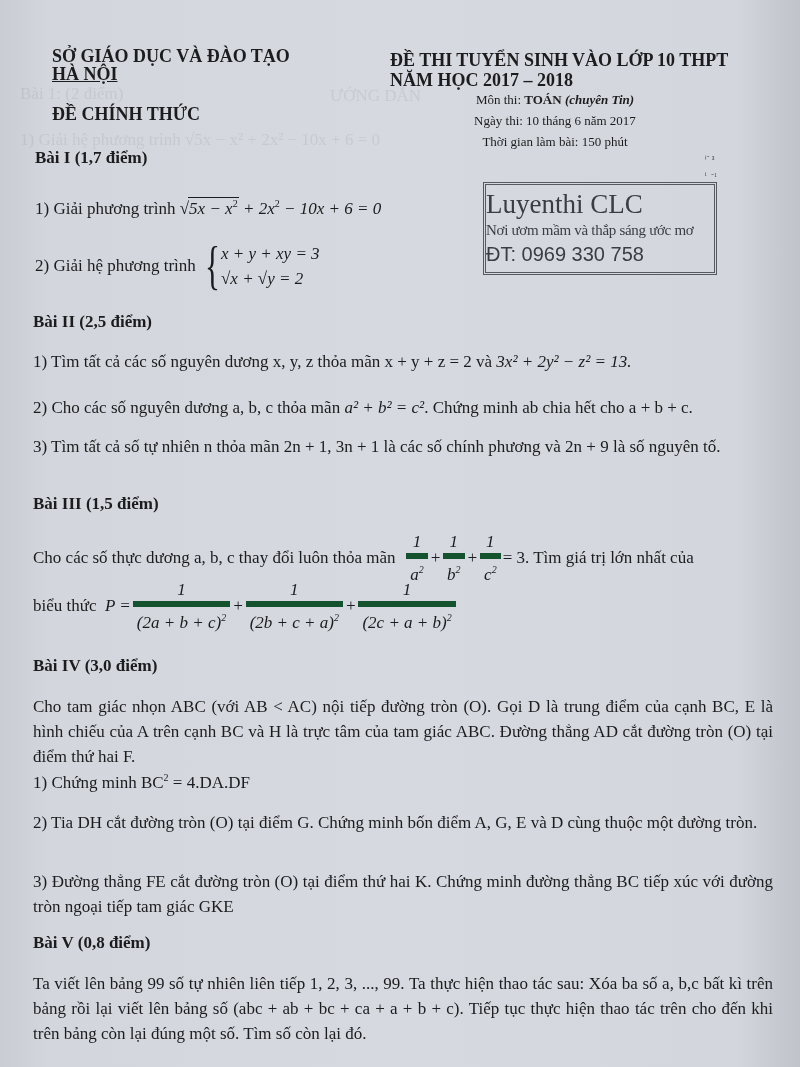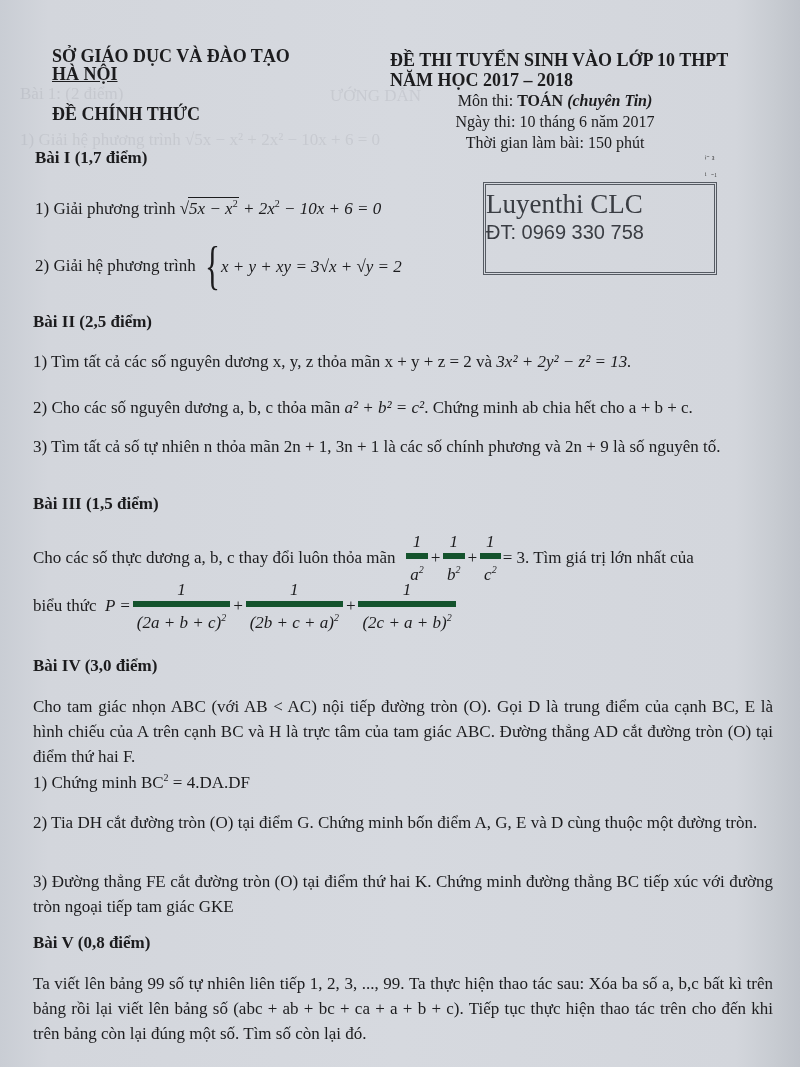--- a/index.html
+++ b/index.html
@@ -5,31 +5,31 @@
   html, body { margin: 0; padding: 0; }
   body {
     width: 800px; height: 1067px; overflow: hidden; position: relative;
     background: linear-gradient(90deg, #c9cdd4 0%, #d3d6dc 6%, #d6d9df 50%, #d3d6dc 92%, #c7cbd1 97%, #bfc3ca 100%);
     font-family: "Liberation Serif", serif;
     color: #1c1c1e;
   }
   .abs { position: absolute; white-space: nowrap; }
   .bold { font-weight: bold; }
   .hdr { font-size: 18px; font-weight: bold; }
-  .sub { font-size: 16px; text-align: center; }
+  .sub { font-size: 13px; text-align: center; }
   .sec { font-size: 17px; font-weight: bold; }
   .txt { font-size: 17px; }
   .para { position: absolute; left: 33px; width: 740px; font-size: 17px; line-height: 25px; white-space: normal; text-align: justify; }
   i.m { font-style: italic; }
   .sqrt { display: inline-block; border-top: 1px solid #1c1c1e; padding: 0 1px; margin-left: -1px; }
   .rad { font-style: normal; }
   sup { font-size: 10px; vertical-align: 7px; }
   .brace-sys { display: inline-flex; align-items: center; vertical-align: middle; }
   .brace { font-size: 52px; line-height: 52px; transform: scaleX(0.6); display: inline-block; margin-right: -4px; }
-  .sys-lines { display: inline-flex; flex-direction: row; line-height: 25px; }
+  .sys-lines { display: inline-flex; flex-direction: column; line-height: 25px; }
   .frac { display: inline-flex; flex-direction: column; align-items: center; vertical-align: middle; margin: 0 2px; }
   .frac .num { padding: 0 4px; line-height: 22px; }
   .frac .den { border-top: 6px solid #14532d; padding: 0 4px; line-height: 22px; }
   .stamp {
     position: absolute; left: 483px; top: 182px; width: 234px; height: 93px;
     border: 3px double #555a62; box-sizing: border-box; text-align: left; color: #3a3d43;
   }
   .stamp .t1 { font-size: 27px; margin-top: 4px; line-height: 30px; }
   .stamp .t2 { font-size: 15px; line-height: 22px; font-family: "Liberation Serif", serif; letter-spacing: -0.3px; }
   .stamp .t3 { font-size: 20px; line-height: 26px; font-family: "Liberation Sans", sans-serif; }
@@ -53,20 +53,21 @@
 <div class="abs sub" style="left:390px;top:92px;width:330px;">
   <span>Môn thi: </span><b>TOÁN</b>
   <i class="bold">(chuyên Tin)</i>
 </div>
 <div class="abs sub" style="left:390px;top:113px;width:330px;">Ngày thi: 10 tháng 6 năm 2017</div>
 <div class="abs sub" style="left:390px;top:134px;width:330px;">Thời gian làm bài: 150 phút</div>
 <div class="mark" style="left:705px;top:152px;">ⁱ⁻ ³<br>ᵢ &nbsp;₋₁</div>
 
 <div class="stamp">
   <div class="t1">Luyenthi CLC</div>
+  <div class="t2">Nơi ươm mầm và thắp sáng ước mơ</div>
   <div class="t3">ĐT: 0969 330 758</div>
 </div>
 
 <div class="abs sec" style="left:35px;top:148px;">Bài I (1,7 điểm)</div>
 <div class="abs txt" style="left:35px;top:197px;">
   <span>1) Giải phương trình</span>
   <span><span class="rad">√</span><span class="sqrt"><i class="m">5x − x</i><sup>2</sup></span> <i class="m">+ 2x</i><sup>2</sup><i class="m"> − 10x + 6 = 0</i></span>
 </div>
 <div class="abs txt" style="left:35px;top:238px;height:56px;display:flex;align-items:center;">
   <span>2) Giải hệ phương trình</span>&nbsp;

